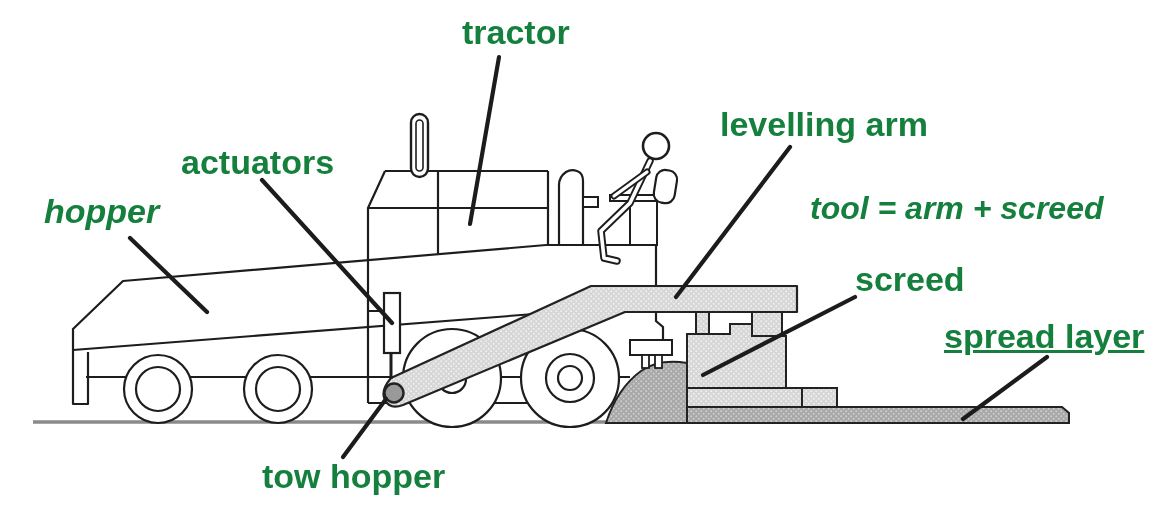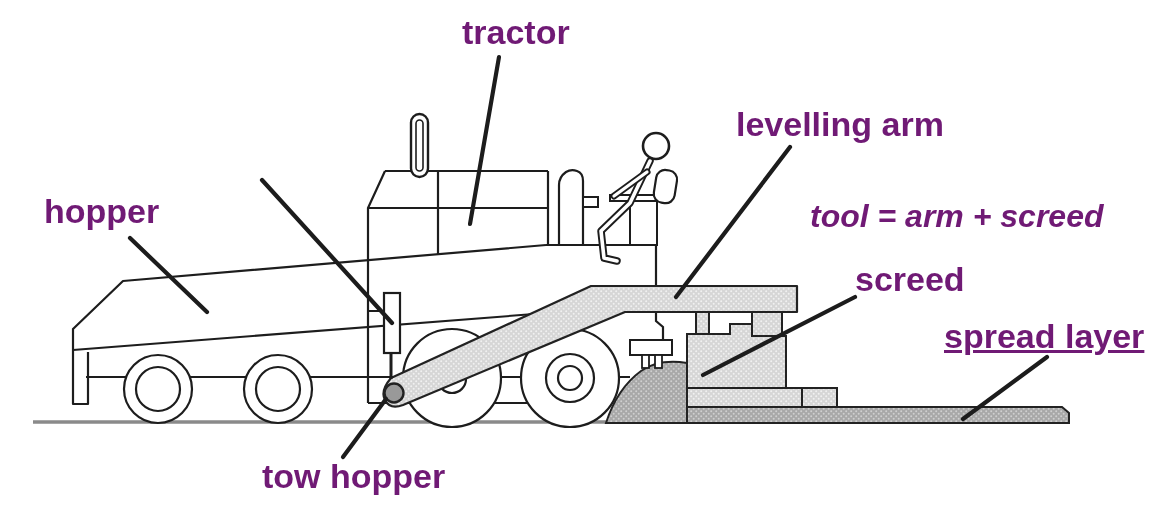--- a/index.html
+++ b/index.html
@@ -1,19 +1,19 @@
 <!DOCTYPE html>
 <html><head>
 <meta charset="utf-8">
 <style>
   html,body{margin:0;padding:0;background:#ffffff;}
   #stage{position:relative;width:1170px;height:509px;background:#ffffff;overflow:hidden;
          font-family:"Liberation Sans", sans-serif;}
   #drawing{position:absolute;left:0;top:0;}
-  .lbl{position:absolute;line-height:1;font-weight:bold;font-size:34px;color:#701a75;
+  .lbl{position:absolute;line-height:1;font-weight:bold;font-size:34px;color:#15803d;
        white-space:nowrap;letter-spacing:0px;}
   .lbl.italic{font-style:italic;font-size:32px;}
 </style>
 </head>
 <body>
 
 <div id="stage">
 
   <svg id="drawing" width="1170" height="509" viewBox="0 0 1170 509">
     <defs>
@@ -119,19 +119,20 @@
       <line x1="262" y1="180" x2="392" y2="323"></line>
       <line x1="130" y1="238" x2="207" y2="312"></line>
       <line x1="790" y1="147" x2="676" y2="297"></line>
       <line x1="855" y1="297" x2="703" y2="375"></line>
       <line x1="1047" y1="357" x2="963" y2="419"></line>
       <line x1="343" y1="457" x2="386" y2="399"></line>
     </g>
   </svg>
 
   <div class="lbl" style="left:462px;top:15px;">tractor</div>
-  <div class="lbl" style="left:44px;top:194px;">hopper</div>
-  <div class="lbl" style="left:736px;top:107px;">levelling arm</div>
-  <div class="lbl italic" style="left:810px;top:192px;margin-top:8px;">tool = arm + screed</div>
+  <div class="lbl" style="left:181px;top:145px;">actuators</div>
+  <div class="lbl" style="left:44px;top:194px;font-style:italic;">hopper</div>
+  <div class="lbl" style="left:720px;top:107px;">levelling arm</div>
+  <div class="lbl italic" style="left:810px;top:192px;">tool = arm + screed</div>
   <div class="lbl" style="left:855px;top:262px;">screed</div>
   <div class="lbl" style="left:944px;top:319px;text-decoration:underline;">spread layer</div>
   <div class="lbl" style="left:262px;top:459px;">tow hopper</div>
 </div>
 
 </body></html>

